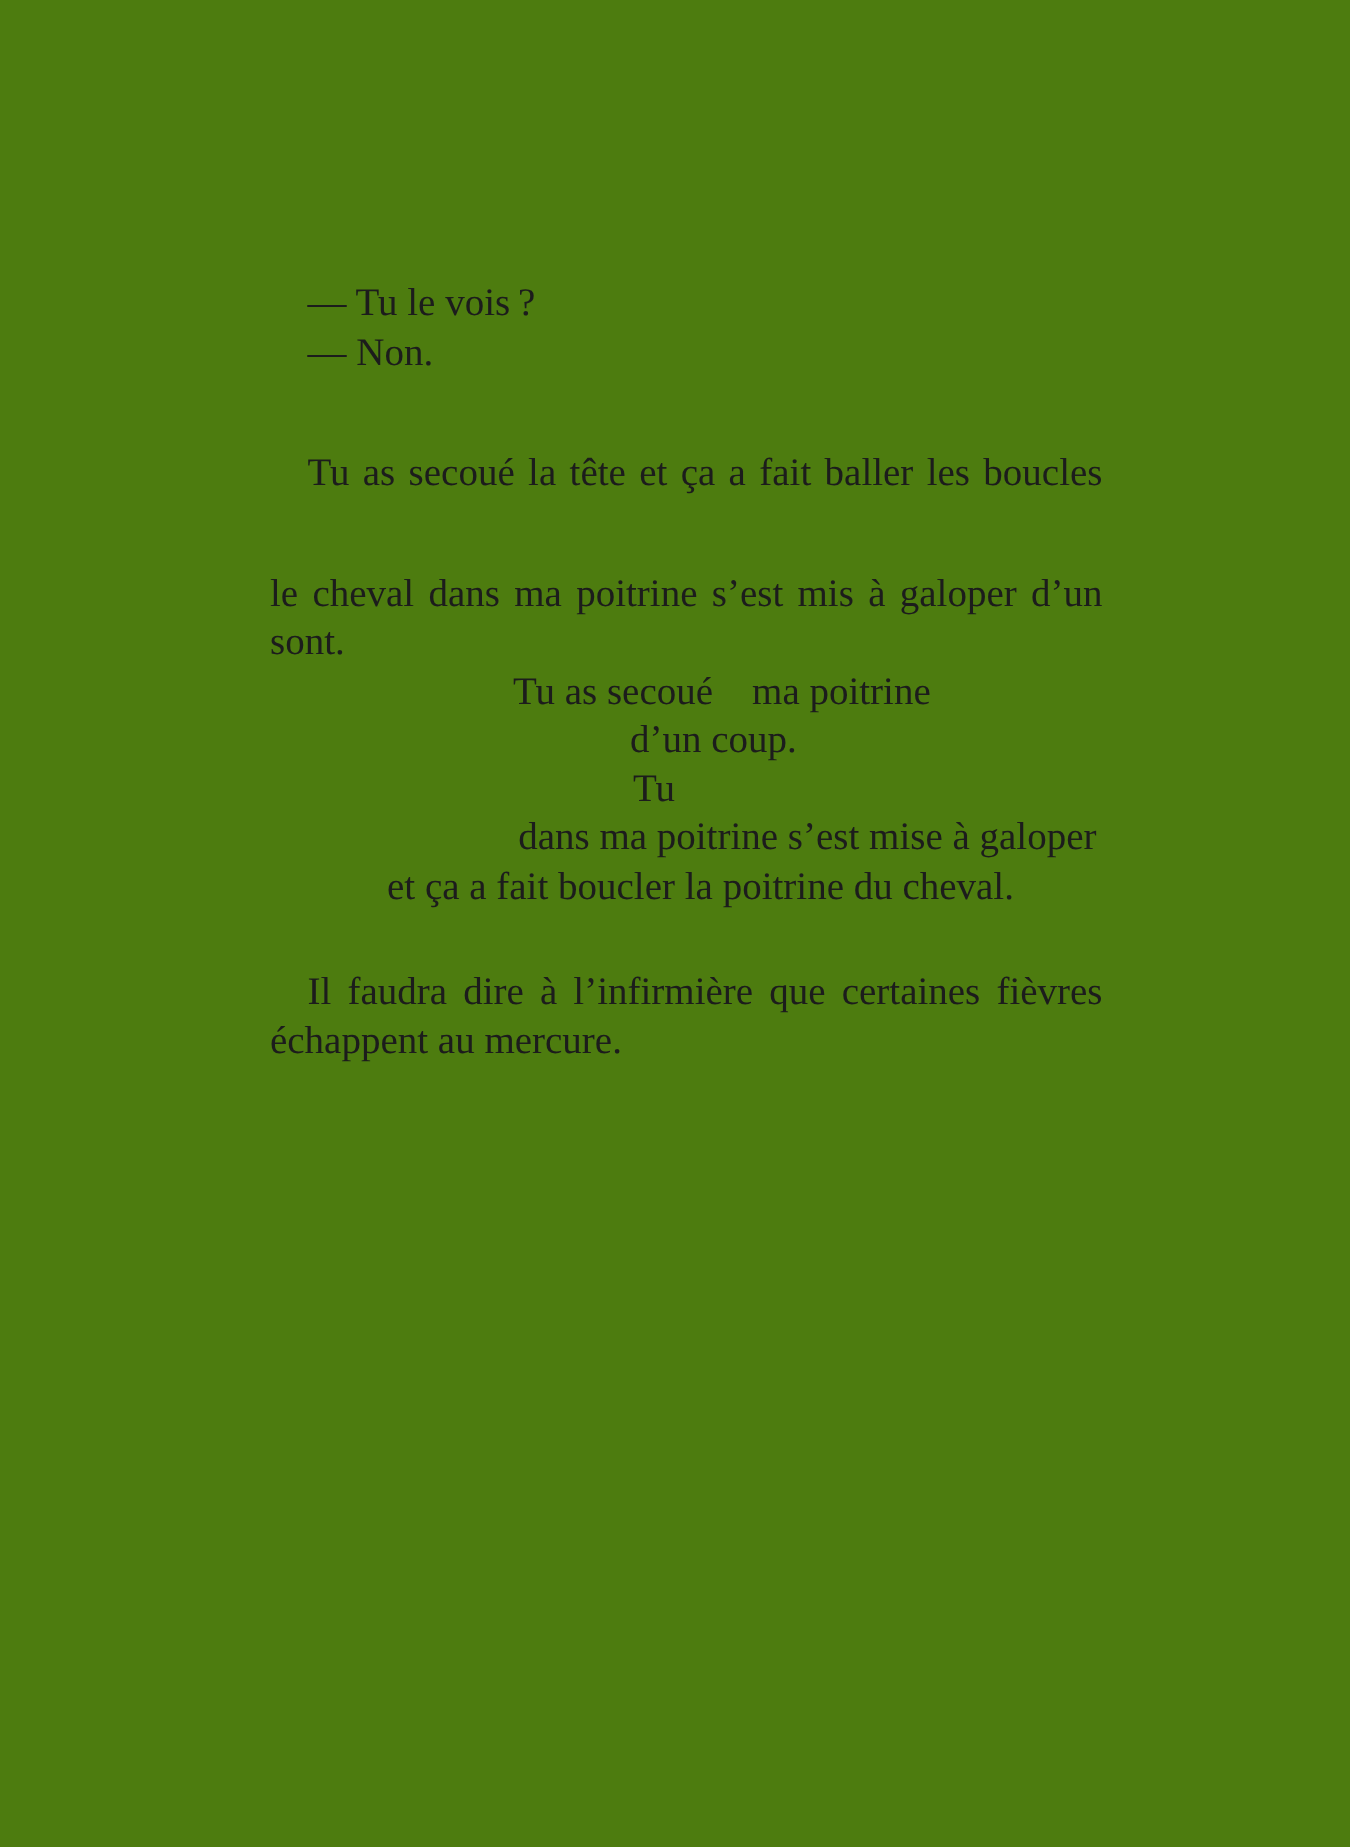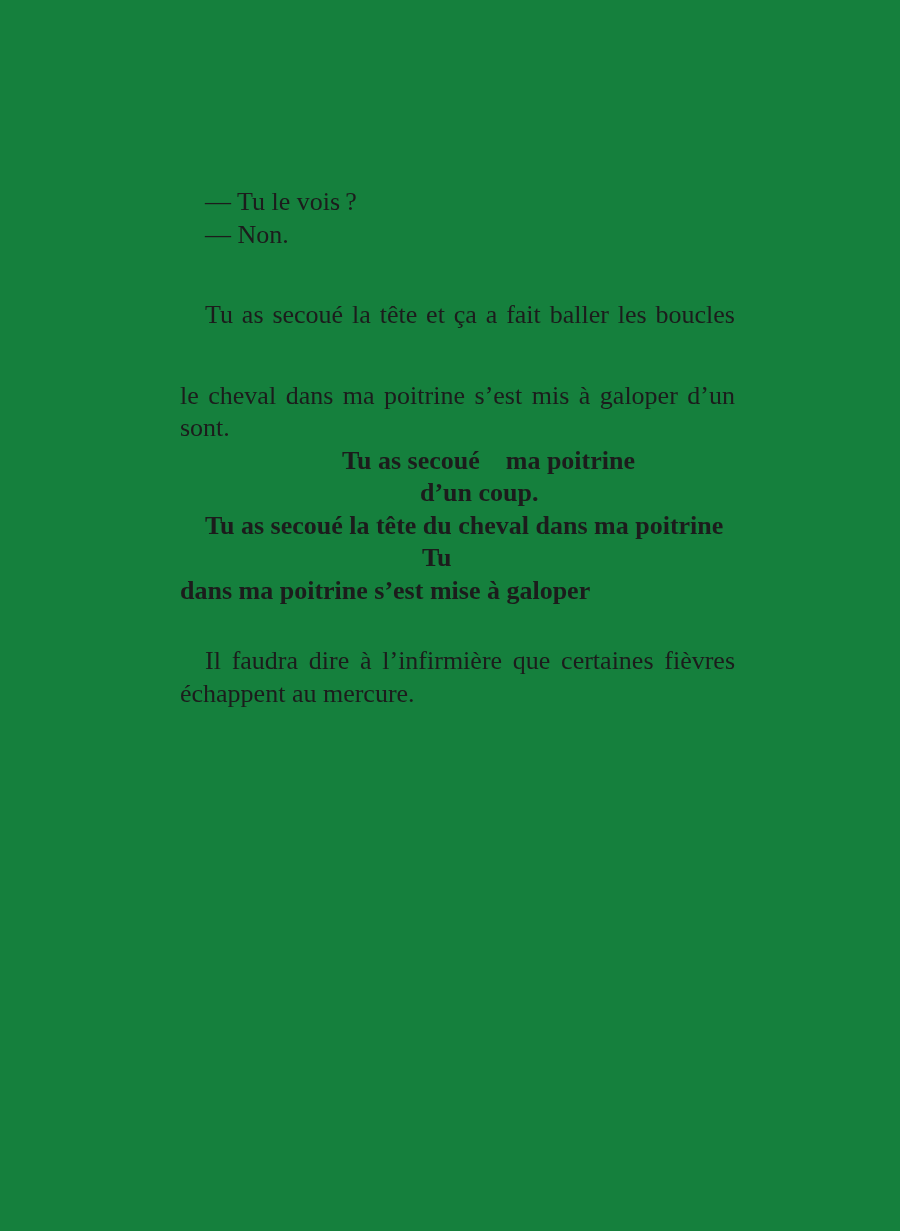--- a/index.html
+++ b/index.html
@@ -4,21 +4,21 @@
 <style>
   html, body {
     margin: 0;
     padding: 0;
     background: #ffffff;
   }
   .page {
     position: relative;
     width: 900px;
     height: 1231px;
-    background: #15803d;
+    background: #4d7c0f;
     overflow: hidden;
     font-family: "Liberation Serif", "DejaVu Serif", serif;
     color: #1c1c1c;
   }
   .text-block {
     position: absolute;
     left: 180px;
     top: 186px;
     width: 555px;
     font-size: 26px;
@@ -31,23 +31,23 @@
   .indent {
     text-indent: 25px;
   }
   .just {
     text-align: justify;
     text-align-last: justify;
     margin-top: 48px;
   }
   .verse {
     white-space: pre;
-    font-weight: bold;
   }
   .align-right {
+    text-align: right;
     padding-right: 4px;
   }
   .para-gap {
     margin-top: 38px;
   }
 </style>
 </head>
 <body>
 
 <div class="page">
@@ -55,21 +55,21 @@
 
     <div class="line indent">— Tu le vois ?</div>
     <div class="line indent">— Non.</div>
 
     <div class="line just indent">Tu as secoué la tête et ça a fait baller les boucles</div>
     <div class="line just">le cheval dans ma poitrine s’est mis à galoper d’un</div>
     <div class="line">sont.</div>
 
     <div class="line verse" style="padding-left:162px">Tu as secoué    ma poitrine</div>
     <div class="line verse" style="padding-left:240px">d’un coup.</div>
-    <div class="line verse" style="padding-left:25px">Tu as secoué la tête du cheval dans ma poitrine</div>
     <div class="line verse" style="padding-left:242px">Tu</div>
     <div class="line verse align-right">dans ma poitrine s’est mise à galoper</div>
+    <div class="line verse" style="padding-left:78px">et ça a fait boucler la poitrine du cheval.</div>
 
     <div class="line just indent para-gap">Il faudra dire à l’infirmière que certaines fièvres</div>
     <div class="line">échappent au mercure.</div>
 
   </div>
 </div>
 
 </body></html>

